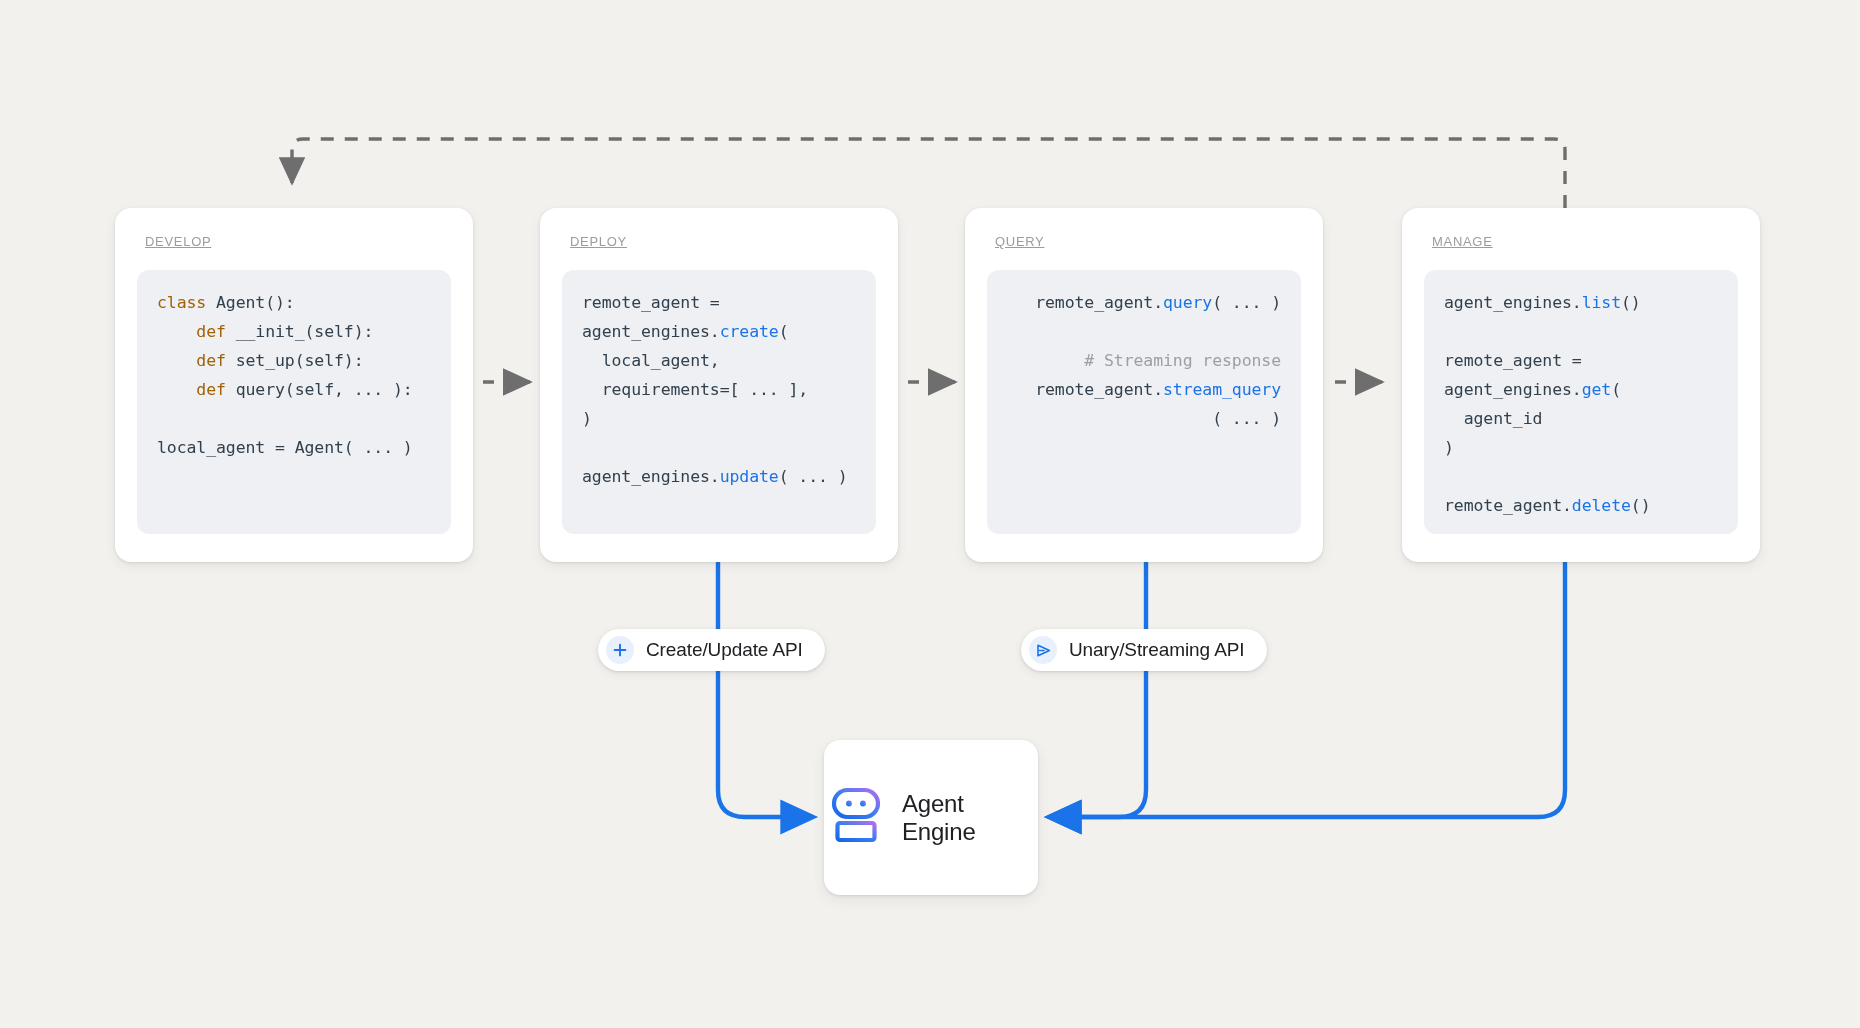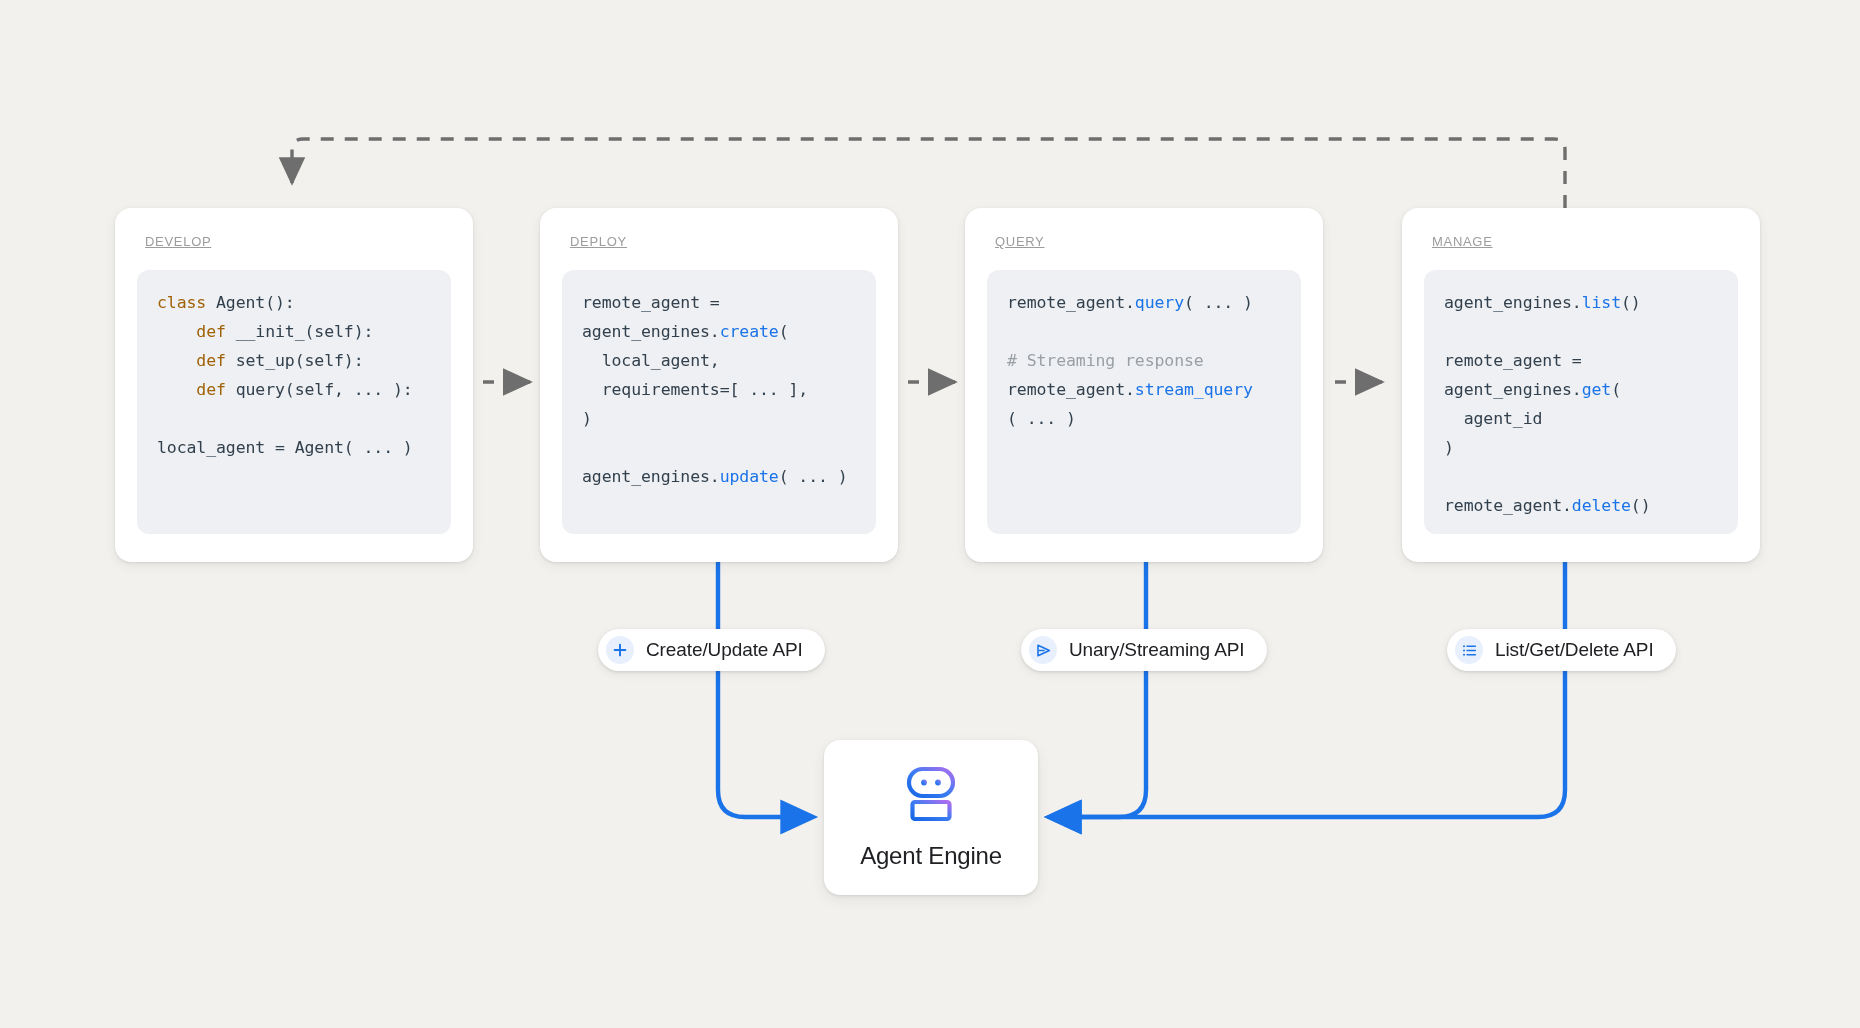--- a/index.html
+++ b/index.html
@@ -80,21 +80,21 @@
 
   
   #agent-engine {
     position: absolute;
     left: 824px; top: 740px;
     width: 214px; height: 155px;
     background: #fff;
     border-radius: 16px;
     box-shadow: 0 1px 3px rgba(60,60,60,.14), 0 5px 14px rgba(60,60,60,.08);
     display: flex;
-    flex-direction: column;
+    flex-direction: row;
     align-items: center;
     justify-content: center;
     gap: 14px;
     z-index: 5;
   }
   #agent-engine .ae-label {
     font-size: 24px;
     color: #202124;
     letter-spacing: -0.2px;
   }
@@ -169,21 +169,21 @@
 <span>  local_agent,</span>
 <span>  requirements=[ ... ],</span>
 <span>)</span>
 <span></span>
 <span>agent_engines.</span><span class="fn">update</span><span>( ... )</span></pre>
     </div>
   </div>
 
   <div class="card" id="card-query" style="left:965px; top:208px; width:358px; height:354px;">
     <div class="card-title">QUERY</div>
-    <div class="code-box" style="top:62px; bottom:28px;">
+    <div class="code-box" style="top:62px; bottom:28px;text-align:right;">
       <pre class="code"><span>remote_agent.</span><span class="fn">query</span><span>( ... )</span>
 <span></span>
 <span class="cmt"># Streaming response</span>
 <span>remote_agent.</span><span class="fn">stream_query</span>
 <span>( ... )</span></pre>
     </div>
   </div>
 
   <div class="card" id="card-manage" style="left:1390px; top:208px; width:358px; height:354px;margin-left:12px;">
     <div class="card-title">MANAGE</div>
@@ -211,31 +211,20 @@
   <div class="pill" id="pill-unary-streaming" style="left:1021px; top:629px;">
     <span class="pill-ico">
       <svg width="17" height="17" viewBox="0 0 18 18">
         <path d="M3.2 3.4 L15.2 9 L3.2 14.6 Z" fill="none" stroke="#1a73e8" stroke-width="1.7" stroke-linejoin="round"></path>
         <path d="M4.4 9 H9.6" stroke="#1a73e8" stroke-width="1.5" stroke-linecap="round"></path>
       </svg>
     </span>
     <span class="pill-label">Unary/Streaming API</span>
   </div>
 
-  <div class="pill" id="pill-list-get-delete" style="left:1447px; top:629px;">
-    <span class="pill-ico">
-      <svg width="17" height="17" viewBox="0 0 18 18">
-        <circle cx="3.2" cy="4.4" r="1.05" fill="#1a73e8"></circle>
-        <circle cx="3.2" cy="9" r="1.05" fill="#1a73e8"></circle>
-        <circle cx="3.2" cy="13.6" r="1.05" fill="#1a73e8"></circle>
-        <path d="M6.4 4.4 H15.2 M6.4 9 H15.2 M6.4 13.6 H15.2" stroke="#1a73e8" stroke-width="1.55" stroke-linecap="round"></path>
-      </svg>
-    </span>
-    <span class="pill-label">List/Get/Delete API</span>
-  </div>
 
   <div id="agent-engine">
     <span>
       <svg width="64" height="58" viewBox="0 0 64 58">
         <defs>
           <linearGradient id="rg" x1="0" y1="1" x2="1" y2="0">
             <stop offset="0%" stop-color="#1667e6"></stop>
             <stop offset="50%" stop-color="#3c7cf2"></stop>
             <stop offset="100%" stop-color="#b06ef0"></stop>
           </linearGradient>

